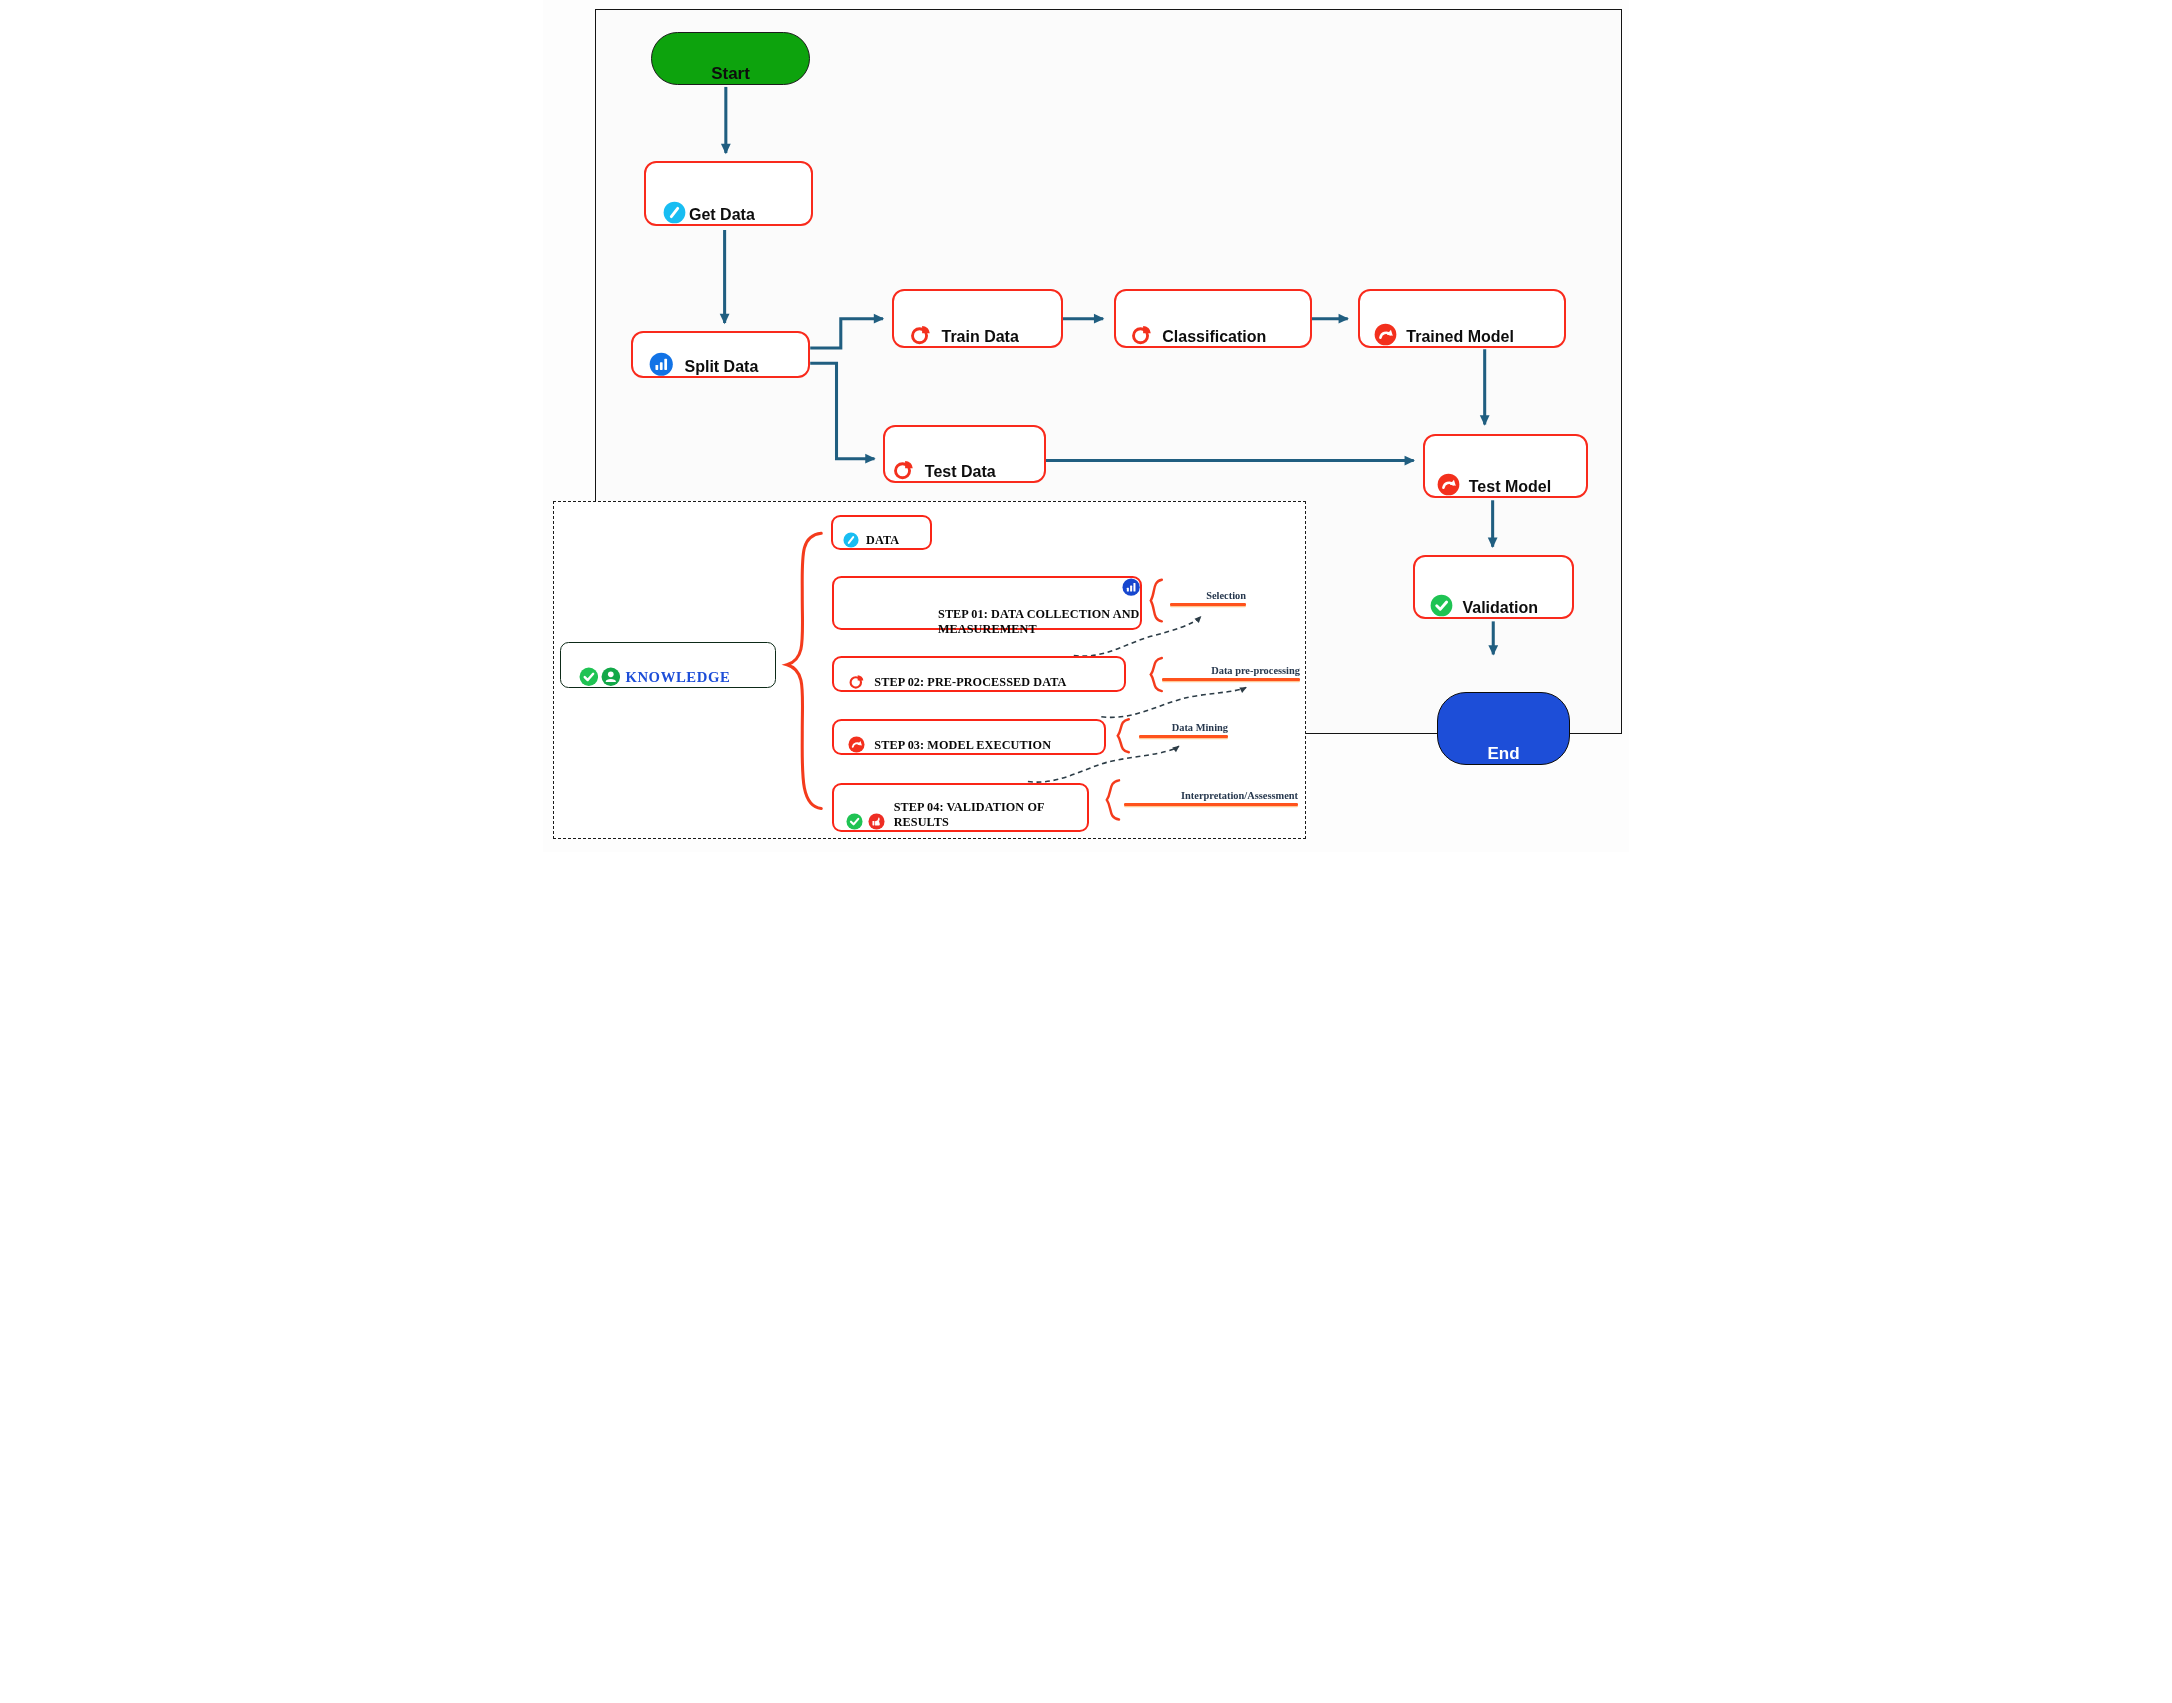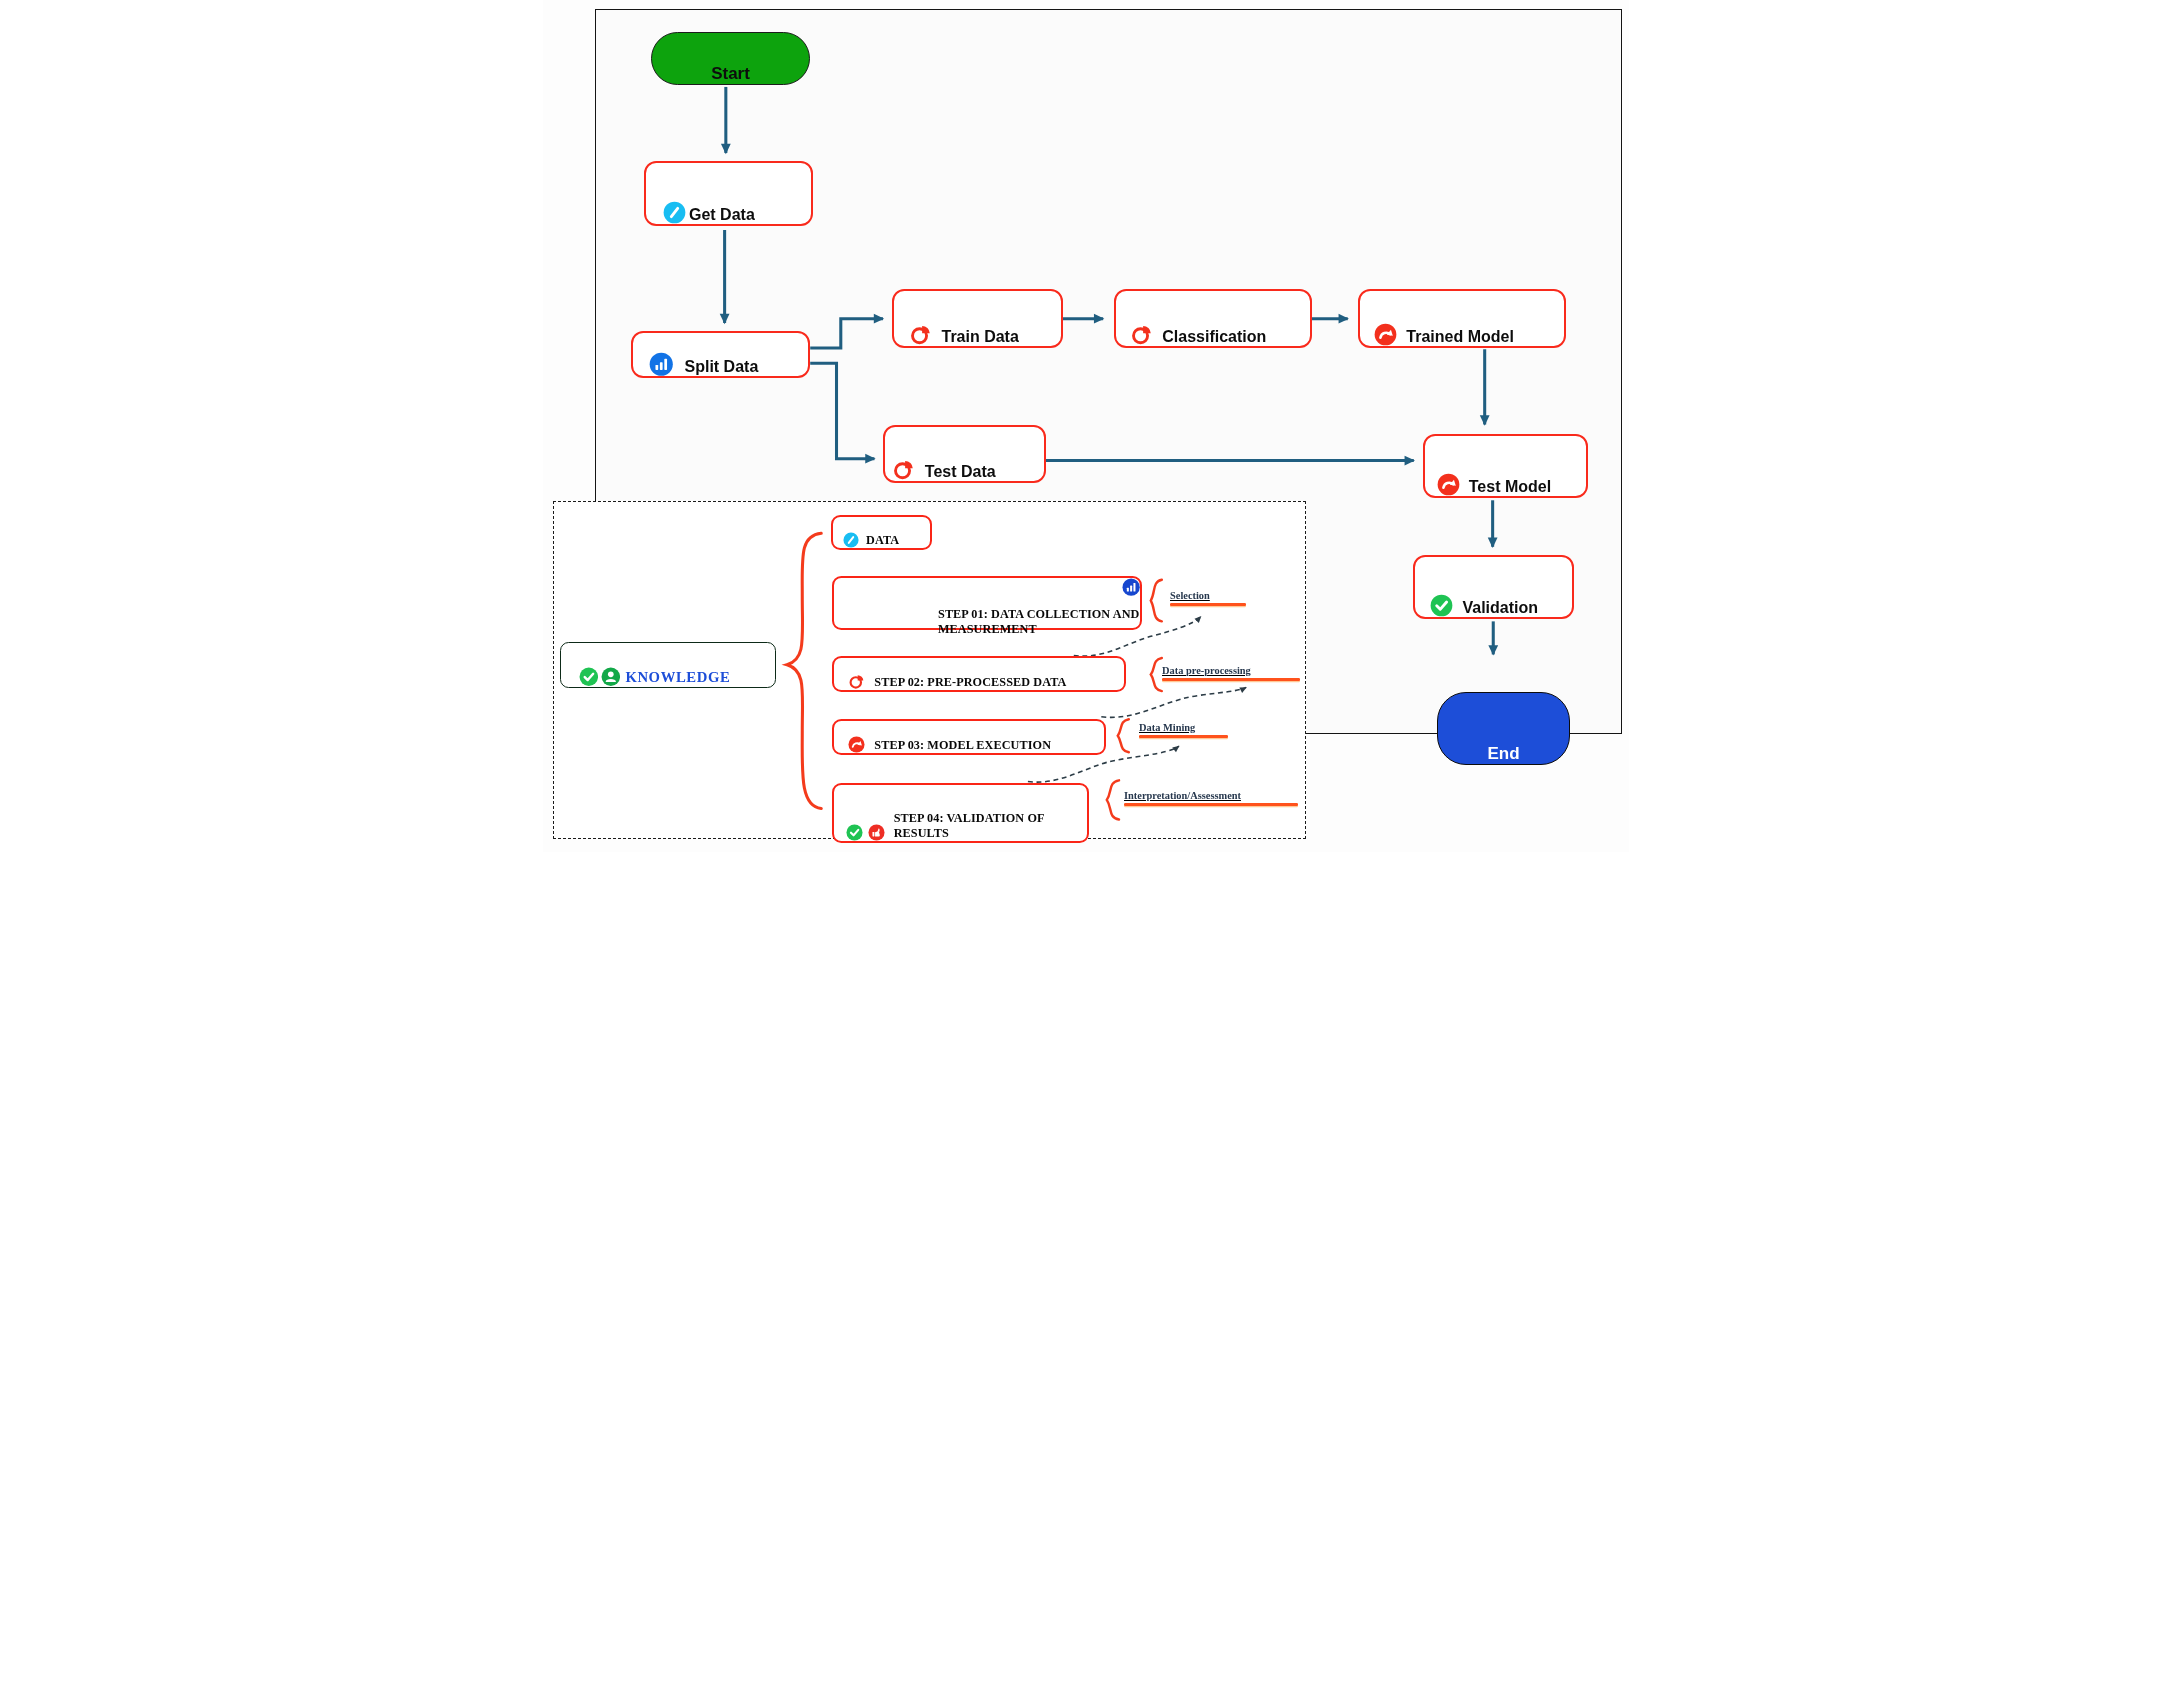--- a/index.html
+++ b/index.html
@@ -33,27 +33,27 @@
   .flow-lbl{font-size:16px;}
   
   .serifbox{border:2.1px solid #fa2517;border-radius:9.2px;font-family:"Liberation Serif",serif;}
   .serifbox .lbl{font-family:"Liberation Serif",serif;font-size:12.2px;white-space:normal;
                  line-height:1.22;color:#090909;letter-spacing:0.1px;}
   .p-data{left:288px;top:515px;width:101px;height:35px;padding-left:9.8px;gap:7.3px;}
   .p-step1{left:289px;top:576px;width:310px;height:54px;padding-left:14.7px;gap:11px;flex-direction:column;}
   .p-step1 .lbl{max-width:202px;}
   .p-step2{left:289px;top:656px;width:294px;height:36px;padding-left:13.5px;gap:9.8px;}
   .p-step3{left:289px;top:719px;width:274px;height:36px;padding-left:13.5px;gap:9.8px;}
-  .p-step4{left:289px;top:783px;width:257px;height:60px;padding-left:12.2px;gap:8.6px;}
+  .p-step4{left:289px;top:783px;width:257px;height:49px;padding-left:12.2px;gap:8.6px;}
   .p-step4 .lbl{max-width:153px;}
   .p-knowledge{left:16.5px;top:642px;width:216px;height:46px;border:1.8px solid #0d2a18;
                border-radius:8.6px;padding-left:18.3px;gap:4.9px;}
   .p-knowledge .lbl{font-size:14.7px;color:#1d4ed8;letter-spacing:0.6px;}
   
-  .ann{position:absolute;z-index:4;text-align:left;font-family:"Liberation Serif",serif;text-decoration:underline;}
+  .ann{position:absolute;z-index:4;text-align:right;font-family:"Liberation Serif",serif;}
   .ann .ann-text{display:block;font-weight:bold;font-size:10.4px;color:#27384e;}
   .ann .ann-line{display:block;height:3.1px;background:#ff521c;border-radius:1.2px;margin-top:2.4px;
                  box-shadow:0 1.2px 0 rgba(255,190,130,0.85);}
   .a1{left:627px;top:590px;width:76px;}
   .a2{left:619px;top:665px;width:138px;}
   .a3{left:596px;top:722px;width:89px;}
   .a4{left:581px;top:790px;width:174px;}
 </style>
 </head>
 <body>

